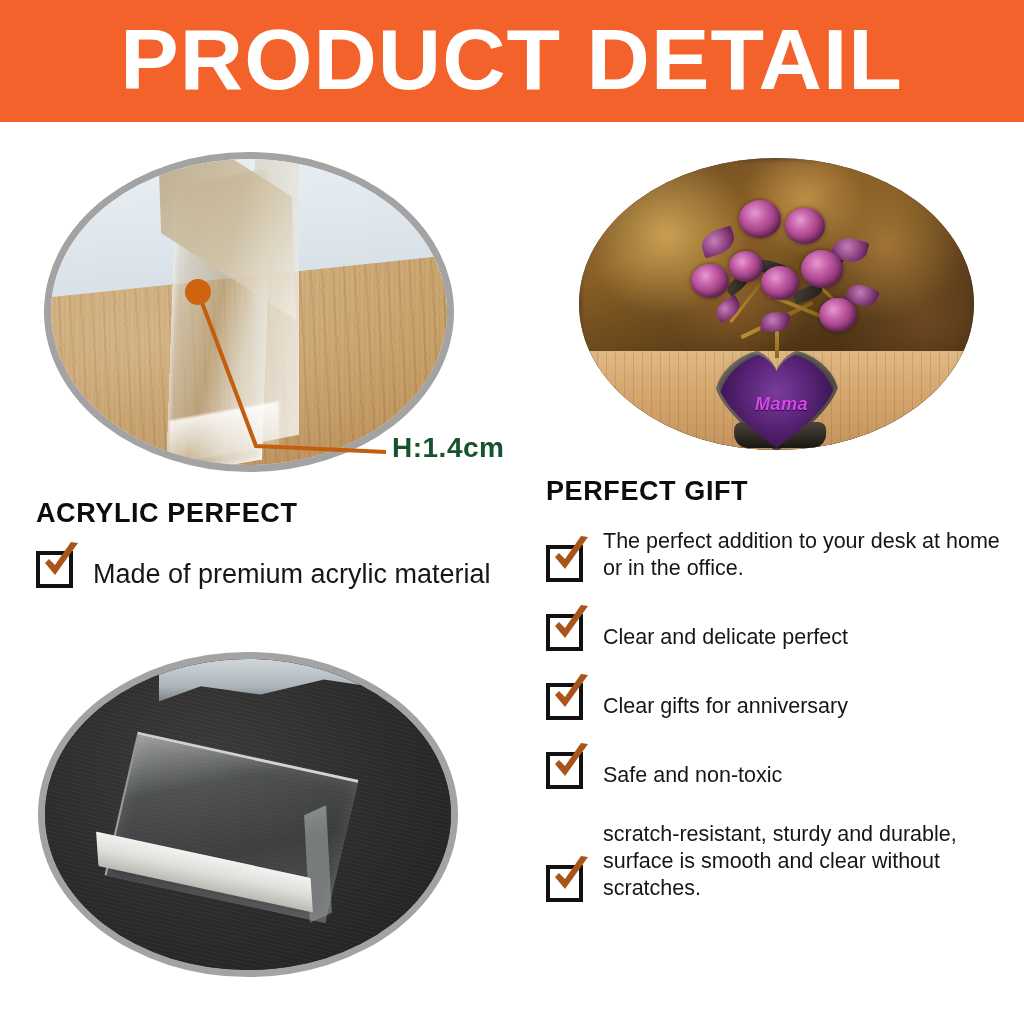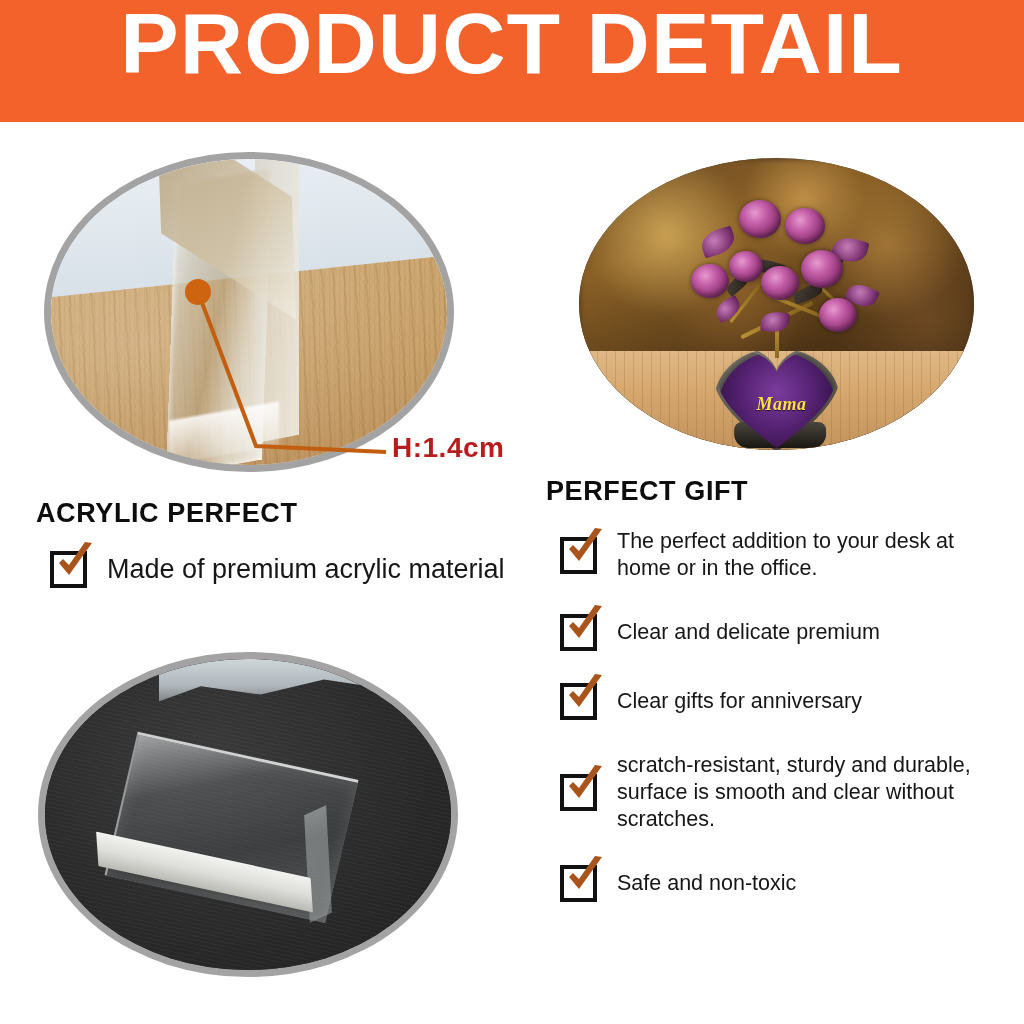--- a/index.html
+++ b/index.html
@@ -18,21 +18,21 @@
 
   
   .header-banner {
     position: absolute;
     left: 0;
     top: 0;
     width: 1024px;
     height: 122px;
     background: #f2622a;
     display: flex;
-    align-items: flex-start;
+    align-items: center;
     justify-content: center;
   }
   .header-title {
     font-family: "Liberation Sans Narrow", "Liberation Sans", sans-serif;
     font-weight: 700;
     font-size: 86px;
     line-height: 86px;
     color: #ffffff;
     letter-spacing: 1px;
     transform: scaleX(1.02);
@@ -198,25 +198,25 @@
     width: 92px;
     height: 26px;
     background: linear-gradient(180deg, #4a443c, #1a1713);
     border-radius: 8px 8px 14px 14px;
   }
   .po-name {
     position: absolute;
     left: 0; right: 0;
     top: 52px;
     text-align: center;
-    font-family: Liberation Serif, serif;
+    font-family: Liberation Sans, sans-serif;
     font-style: italic;
     font-weight: 700;
     font-size: 18px;
-    color: #fde047;
+    color: #d946ef;
     text-shadow: 0 1px 1px rgba(0,0,0,0.7);
     letter-spacing: 0.5px;
   }
   .po-stem {
     position: absolute;
     left: 50%;
     bottom: 92px;
     width: 4px;
     height: 42px;
     background: linear-gradient(180deg, #c79a3f, #8a6a22);
@@ -315,21 +315,21 @@
     width: 1024px;
     height: 1024px;
     pointer-events: none;
   }
   .callout-label {
     position: absolute;
     left: 392px;
     top: 432px;
     font-size: 28px;
     font-weight: 700;
-    color: #b91c1c;
+    color: #14532d;
     letter-spacing: 0.5px;
     font-family: "Liberation Sans", sans-serif;
   }
 
   
   .section-heading {
     position: absolute;
     font-size: 27px;
     font-weight: 700;
     color: #0d0d0d;
@@ -344,23 +344,22 @@
     margin: 0;
     padding: 0;
     list-style: none;
   }
   #list-acrylic { left: 36px; top: 545px; width: 480px; }
   #list-gift    { left: 546px; top: 522px; width: 460px; }
 
   .feature-item {
     position: relative;
     display: flex;
-    align-items: center;
+    align-items: flex-end;
     margin-bottom: 26px;
-    margin-left: 14px;
   }
   #list-gift .feature-item { margin-bottom: 26px; }
 
   .checkbox-icon {
     position: relative;
     flex: 0 0 auto;
     width: 41px;
     height: 41px;
     margin-right: 16px;
     margin-top: 2px;
@@ -484,42 +483,42 @@
     </span>
     <span class="feature-text">The perfect addition to your desk at home or in the office.</span>
   </li>
   <li class="feature-item">
     <span class="checkbox-icon">
       <span class="box"></span>
       <svg viewBox="0 0 46 46" aria-hidden="true">
         <path d="M7 22 L17 34 L40 2 L33 1 L17 24 L11 18 Z" fill="#a9541a"></path>
       </svg>
     </span>
-    <span class="feature-text">Clear and delicate premium</span>
+    <span class="feature-text">Clear and delicate perfect</span>
   </li>
   <li class="feature-item">
     <span class="checkbox-icon">
       <span class="box"></span>
       <svg viewBox="0 0 46 46" aria-hidden="true">
         <path d="M7 22 L17 34 L40 2 L33 1 L17 24 L11 18 Z" fill="#a9541a"></path>
       </svg>
     </span>
     <span class="feature-text">Clear gifts for anniversary</span>
   </li>
   <li class="feature-item">
     <span class="checkbox-icon">
       <span class="box"></span>
       <svg viewBox="0 0 46 46" aria-hidden="true">
         <path d="M7 22 L17 34 L40 2 L33 1 L17 24 L11 18 Z" fill="#a9541a"></path>
       </svg>
     </span>
-    <span class="feature-text">scratch-resistant, sturdy and durable, surface is smooth and clear without scratches.</span>
+    <span class="feature-text">Safe and non-toxic</span>
   </li>
   <li class="feature-item">
     <span class="checkbox-icon">
       <span class="box"></span>
       <svg viewBox="0 0 46 46" aria-hidden="true">
         <path d="M7 22 L17 34 L40 2 L33 1 L17 24 L11 18 Z" fill="#a9541a"></path>
       </svg>
     </span>
-    <span class="feature-text">Safe and non-toxic</span>
+    <span class="feature-text">scratch-resistant, sturdy and durable, surface is smooth and clear without scratches.</span>
   </li>
 </ul>
 
 </body></html>

